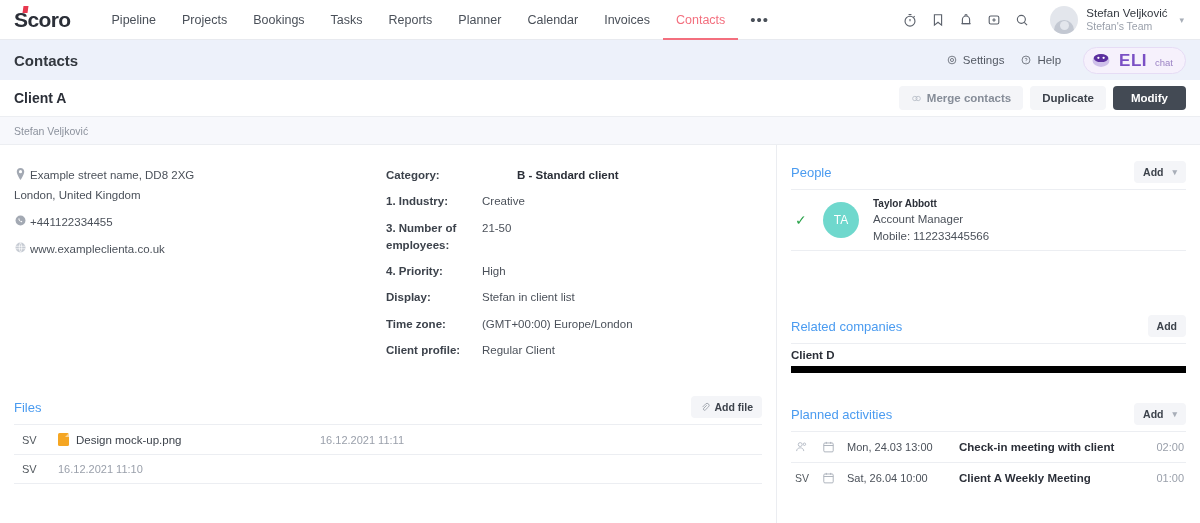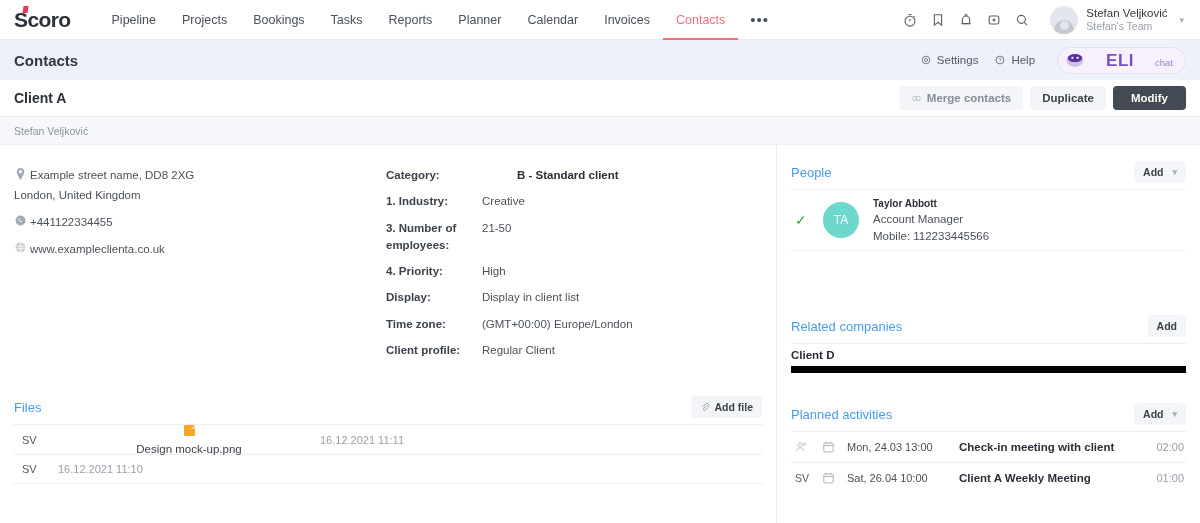--- a/index.html
+++ b/index.html
@@ -78,21 +78,21 @@
   }
   .subheader h1 {
     font-size: 15px; font-weight: bold; color: #33383f;
   }
   .sub-right { margin-left: auto; display: flex; align-items: center; gap: 16px; }
   .sub-link {
     font-size: 11.5px; color: #545a64; display: flex;
     align-items: center; gap: 5px; cursor: pointer;
   }
   .eli-badge {
-    display: flex; align-items: center; gap: 21px;
+    display: flex; align-items: center; gap: 8px;
     background: #f6f1fc; border: 1px solid #e6dcf5;
     border-radius: 16px; padding: 4px 12px 4px 7px;
     cursor: pointer; margin-left: 6px;
   }
   .eli-text { font-size: 17px; font-weight: bold; color: #7a4fc4; letter-spacing: 0.5px; line-height:1; }
   .eli-chat { font-size: 9.5px; color: #9b83c4; align-self: flex-end; padding-bottom: 1px; }
 
   
   .titlerow {
     height: 37px; background: #ffffff;
@@ -148,21 +148,21 @@
   .sectitle { font-size: 13px; color: #4a9bf0; cursor: pointer; }
   .sechead .btns { margin-left: auto; }
   .btn.sm { font-size: 10.5px; padding: 5px 9px; }
 
   .rowitem {
     display: flex; align-items: center; height: 30px;
     border-top: 1px solid #eceef2; font-size: 11.5px; color: #3c424b;
   }
   .rowitem:last-child { border-bottom: 1px solid #eceef2; }
   .c-init { width: 44px; font-size: 11px; color: #53595f; padding-left: 8px; }
-  .c-name { display: flex; align-items: center; gap: 7px; width: 262px; flex-direction: column; }
+  .c-name { display: flex; align-items: center; gap: 7px; width: 262px; }
   .c-date { color: #9aa0ab; font-size: 11px; }
 
   .fileicon { width: 11px; height: 13px; border-radius: 1.5px; position: relative; flex:0 0 11px; }
   .fileicon:after {
     content: ""; position: absolute; top: 0; right: 0;
     border-width: 0 0 4px 4px; border-style: solid;
     border-color: transparent transparent rgba(255,255,255,0.55) transparent;
   }
   .fileicon.png { background: #f5a623; }
   .fileicon.pdf { background: #e8333a; }
@@ -368,21 +368,21 @@
         <div class="frow">
           <div class="flabel">3. Number of employees:</div>
           <div class="fvalue">21-50</div>
         </div>
         <div class="frow">
           <div class="flabel">4. Priority:</div>
           <div class="fvalue">High</div>
         </div>
         <div class="frow">
           <div class="flabel">Display:</div>
-          <div class="fvalue">Display in client list</div>
+          <div class="fvalue">Stefan in client list</div>
         </div>
         <div class="frow">
           <div class="flabel">Time zone:</div>
           <div class="fvalue">(GMT+00:00) Europe/London</div>
         </div>
         <div class="frow">
           <div class="flabel">Client profile:</div>
           <div class="fvalue">Regular Client</div>
         </div>
       </div>

